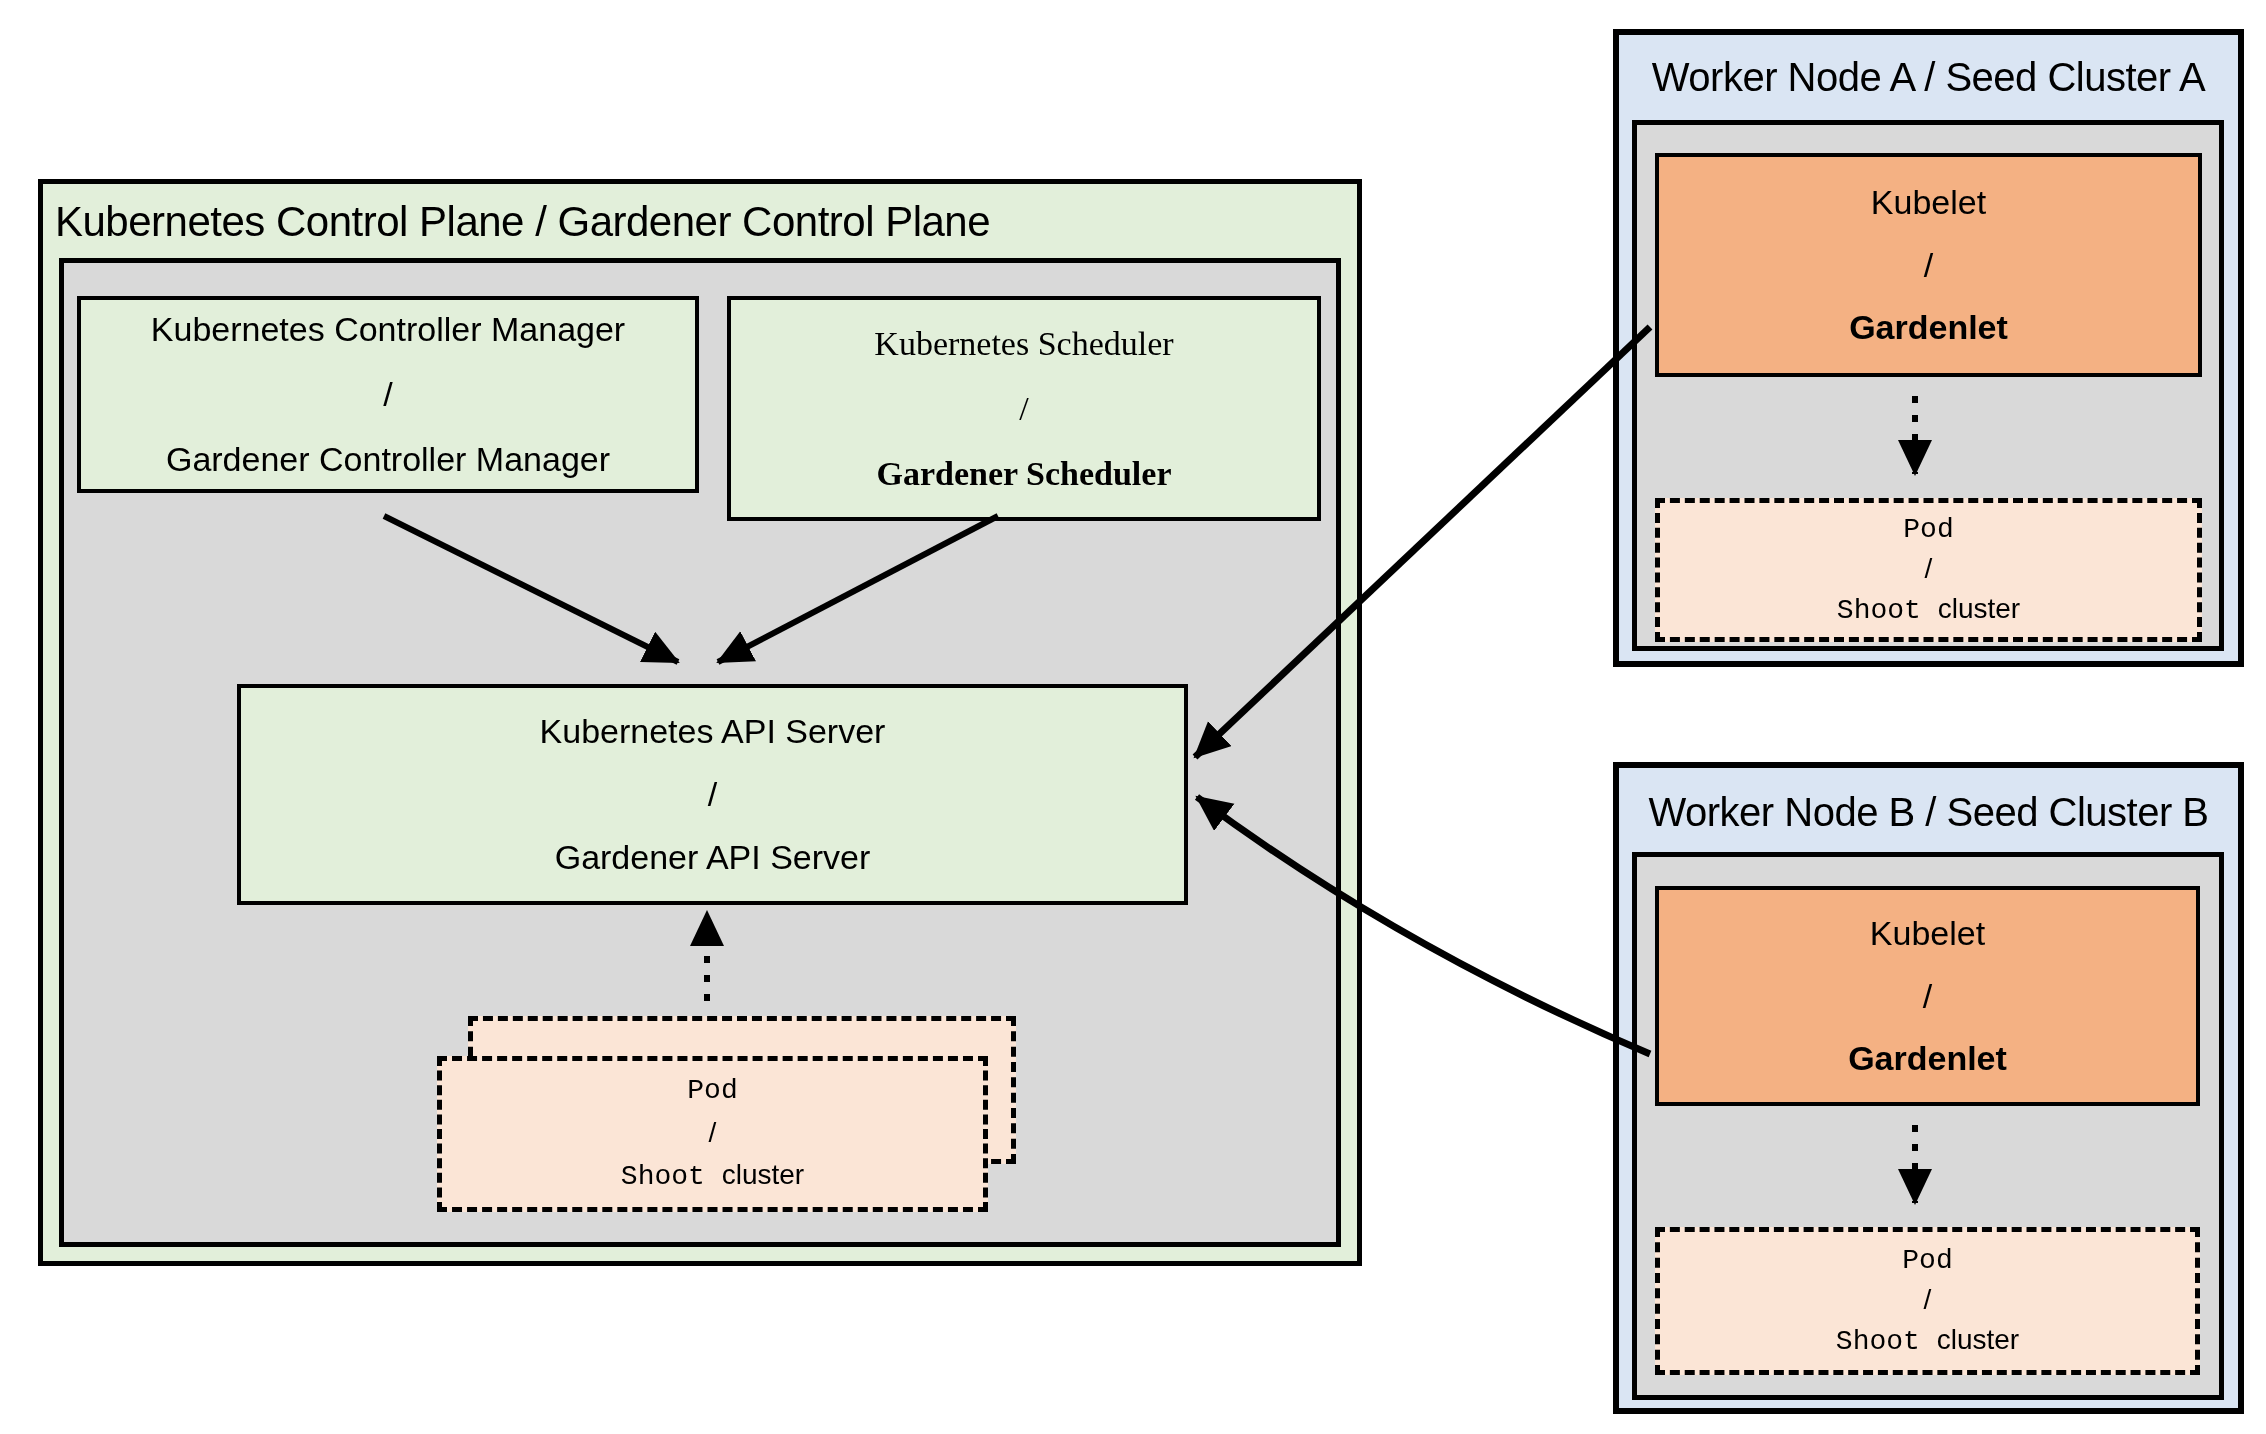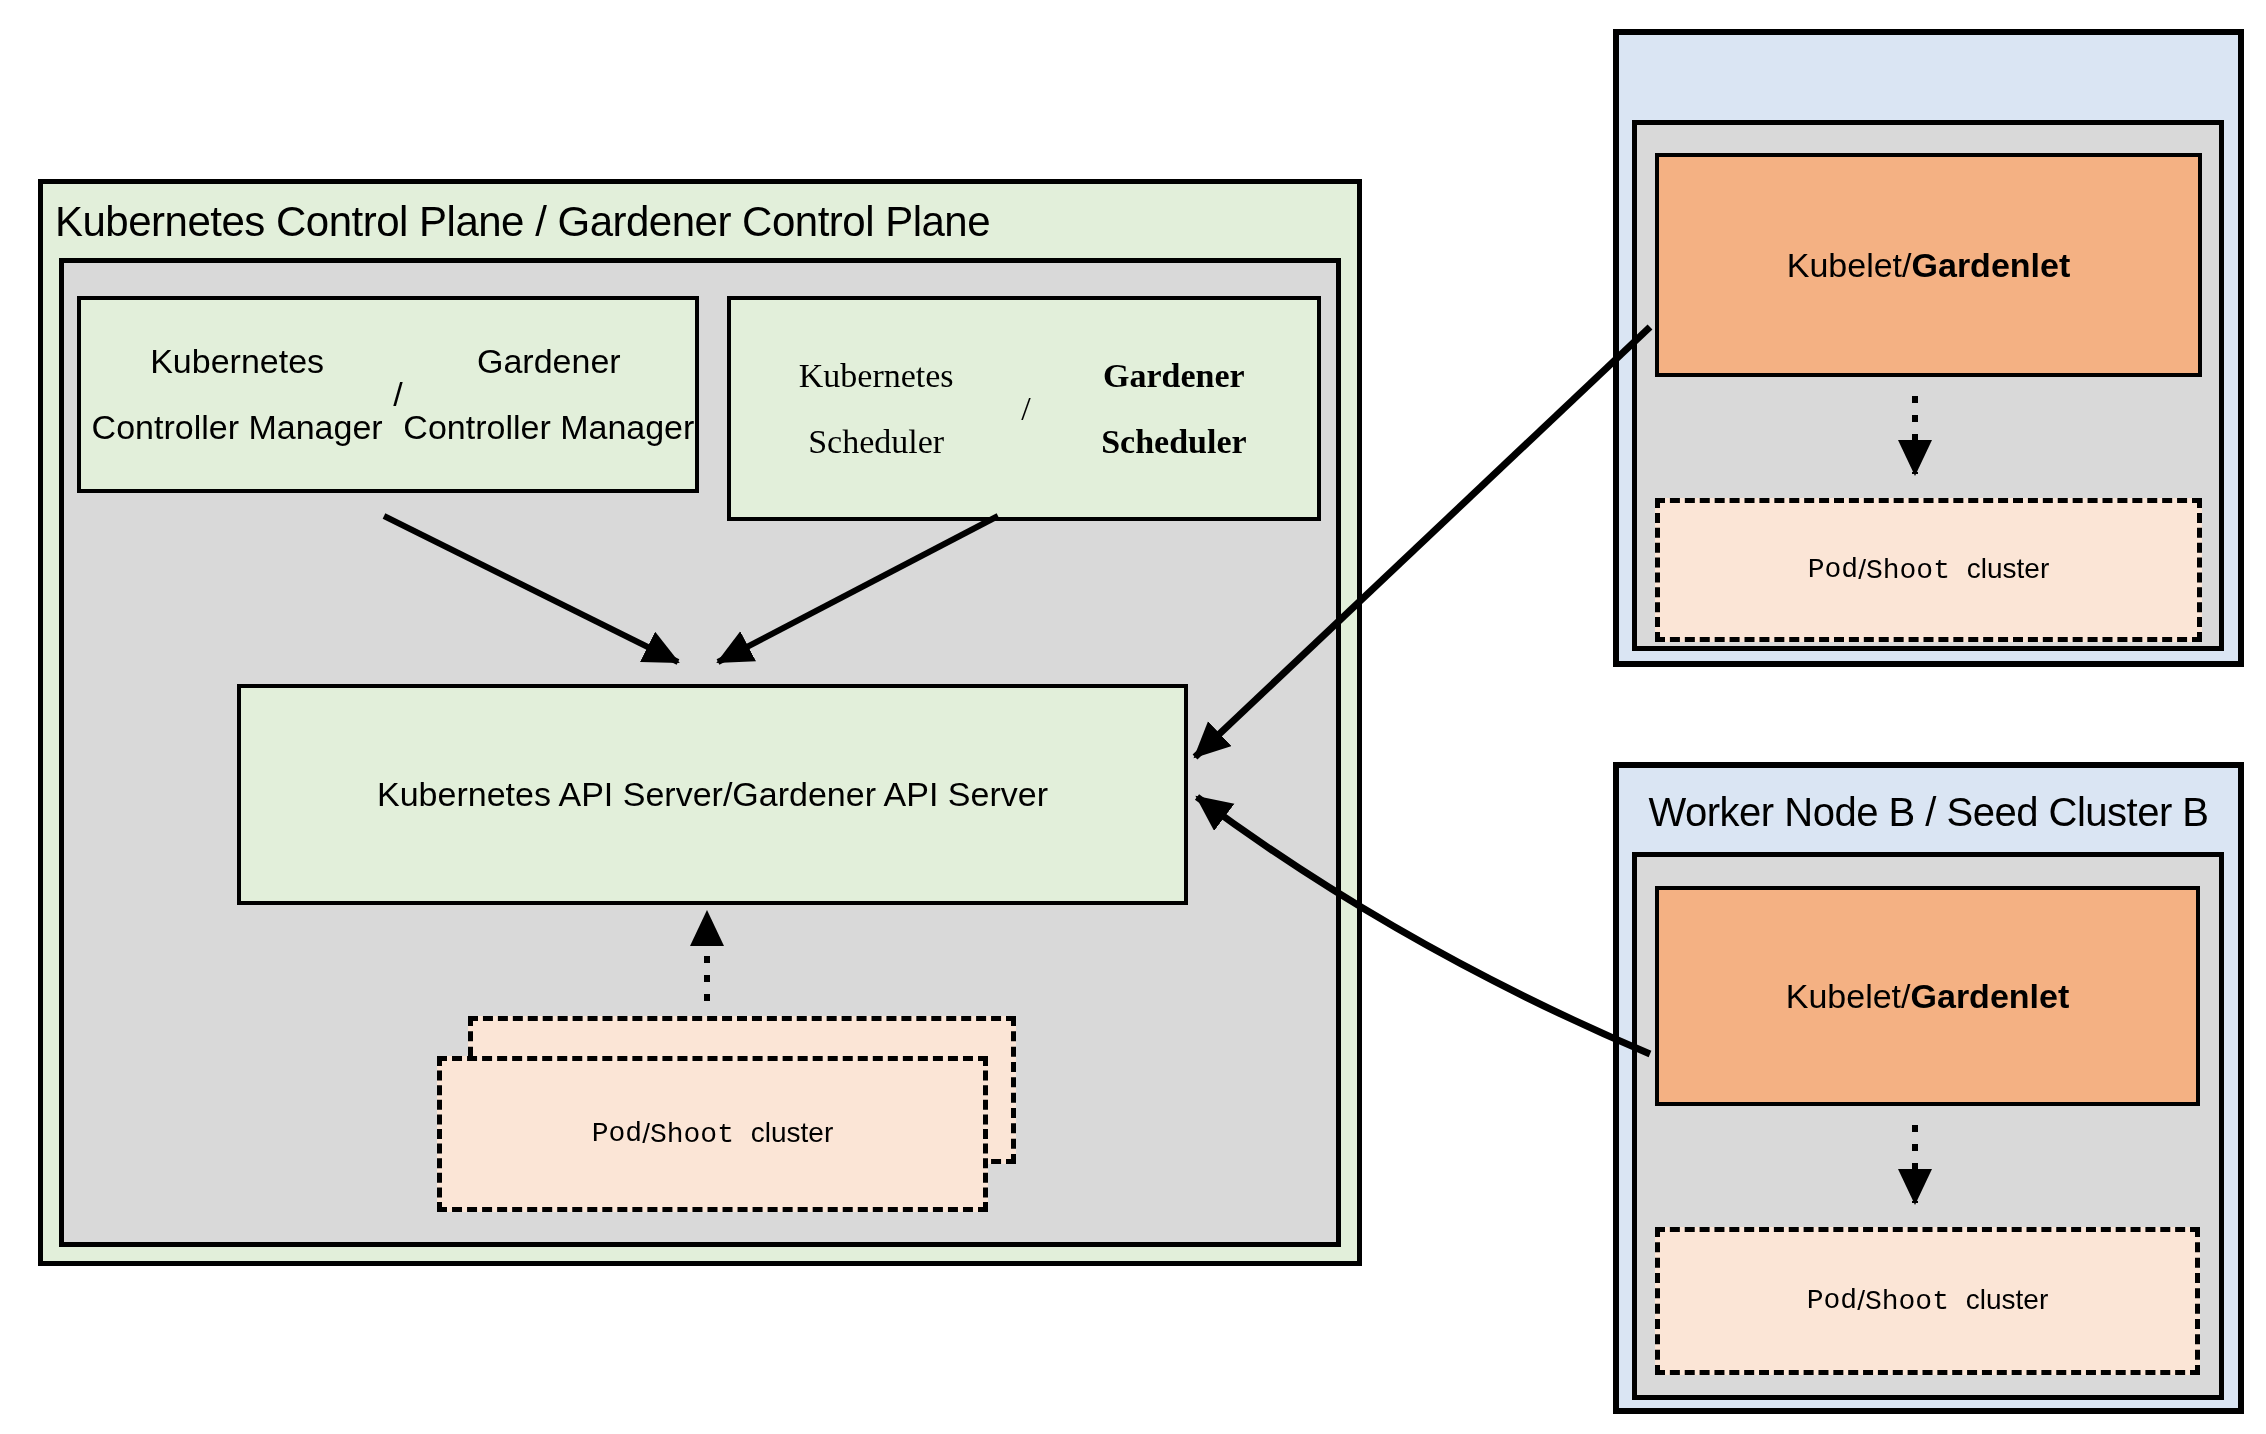--- a/index.html
+++ b/index.html
@@ -8,21 +8,21 @@
   .abs{position:absolute;box-sizing:border-box;}
   .fill-green{background:#e2efda;}
   .fill-gray{background:#d9d9d9;}
   .fill-blue{background:#dae5f3;}
   .fill-orange{background:#f4b183;}
   .fill-peach{background:#fbe5d6;}
   .bd5{border:5px solid #000;}
   .bd4{border:4px solid #000;}
   .bd6{border:6px solid #000;}
   .dashed{border:5px dashed #000;}
-  .label-col{display:flex;flex-direction:row;align-items:center;justify-content:center;
+  .label-col{display:flex;flex-direction:column;align-items:center;justify-content:center;
              text-align:center;width:100%;height:100%;}
   .t34{font-size:34px;line-height:1.92;}
   .t32{font-size:28px;line-height:1.5;}
   .bold{font-weight:700;}
   .mono{font-family:"Liberation Mono","DejaVu Sans Mono",monospace;}
   .cp-title{font-size:42px;letter-spacing:-0.5px;white-space:nowrap;}
   .wn-title{font-size:40px;letter-spacing:-0.5px;text-align:center;white-space:nowrap;}
   svg.overlay{position:absolute;left:0;top:0;pointer-events:none;}
   .podline{white-space:pre;}
 </style>
@@ -66,20 +66,21 @@
         <div class="label-col t32">
           <div class="mono">Pod</div>
           <div>/</div>
           <div class="podline"><span class="mono">Shoot </span><span>cluster</span></div>
         </div>
       </div>
     </div>
   </div>
 
   <div class="abs fill-blue bd6" style="left:1613px;top:29px;width:631px;height:638px;">
+    <div class="abs wn-title" style="left:0;right:0;top:20px;">Worker Node A / Seed Cluster A</div>
 
     <div class="abs fill-gray bd5" style="left:13px;top:85px;width:592px;height:531px;">
 
       <div class="abs fill-orange bd4" style="left:18px;top:28px;width:547px;height:224px;">
         <div class="label-col t34" style="line-height:1.85;">
           <div>Kubelet</div>
           <div>/</div>
           <div class="bold">Gardenlet</div>
         </div>
       </div>

